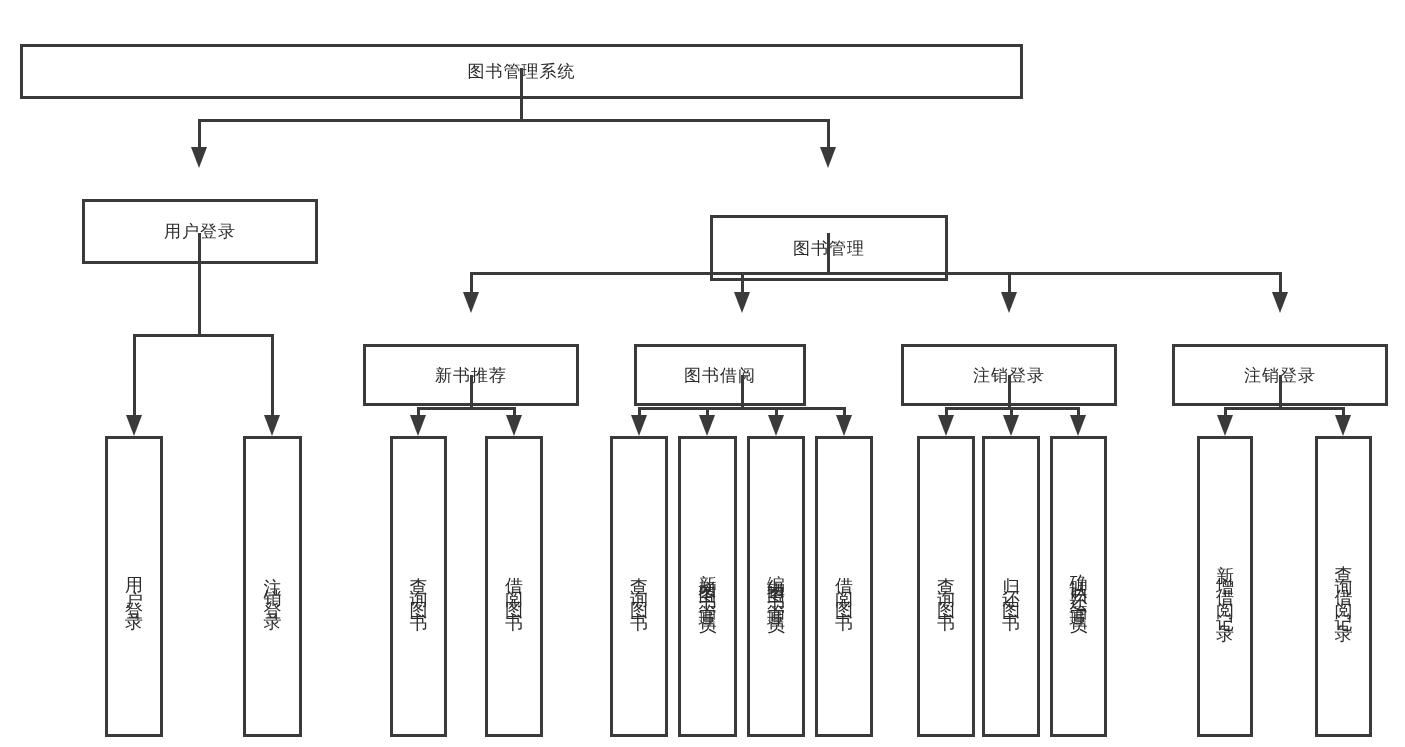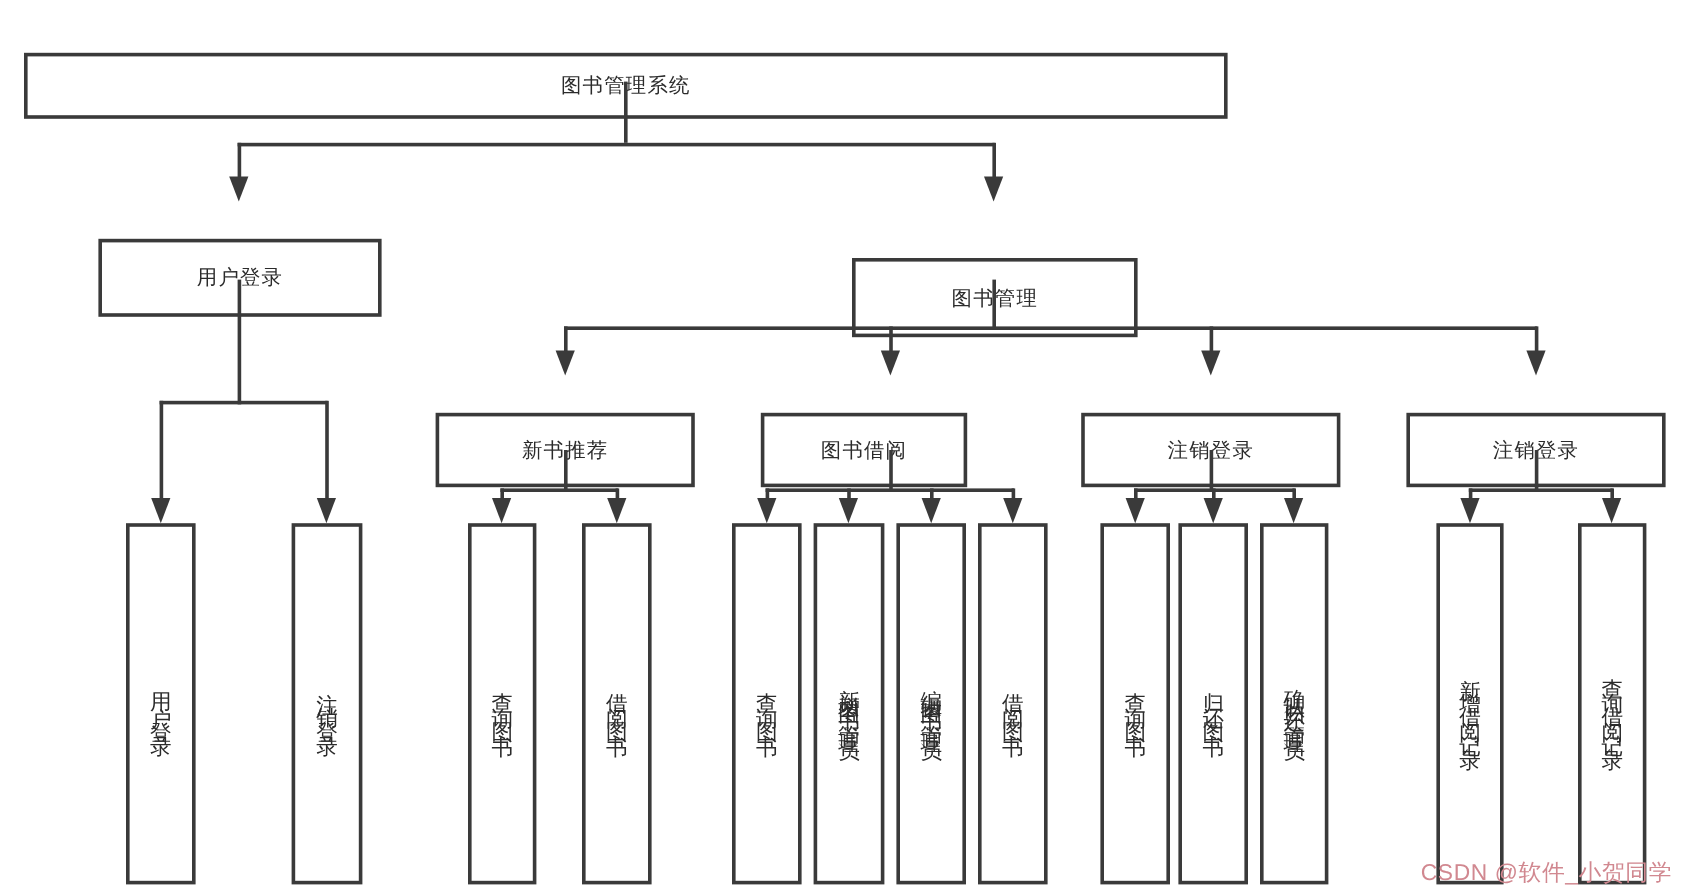--- a/index.html
+++ b/index.html
@@ -159,15 +159,14 @@
   <div class="vbox" style="left:747px; width:58px; letter-spacing:6px;">编辑图书（管理员）</div>
   <div class="vbox" style="left:815px; width:58px;">借阅图书</div>
 
   <div class="vbox" style="left:917px; width:58px;">查询图书</div>
   <div class="vbox" style="left:982px; width:58px;">归还图书</div>
   <div class="vbox" style="left:1050px; width:57px; letter-spacing:6px;">确认归还（管理员）</div>
 
   <div class="vbox" style="left:1197px; width:56px;">新增借阅记录</div>
   <div class="vbox" style="left:1315px; width:57px;">查询借阅记录</div>
 
-  <div class="watermark">CSDN @软件_小贺同学</div>
 
 </div>
 
 </body></html>

